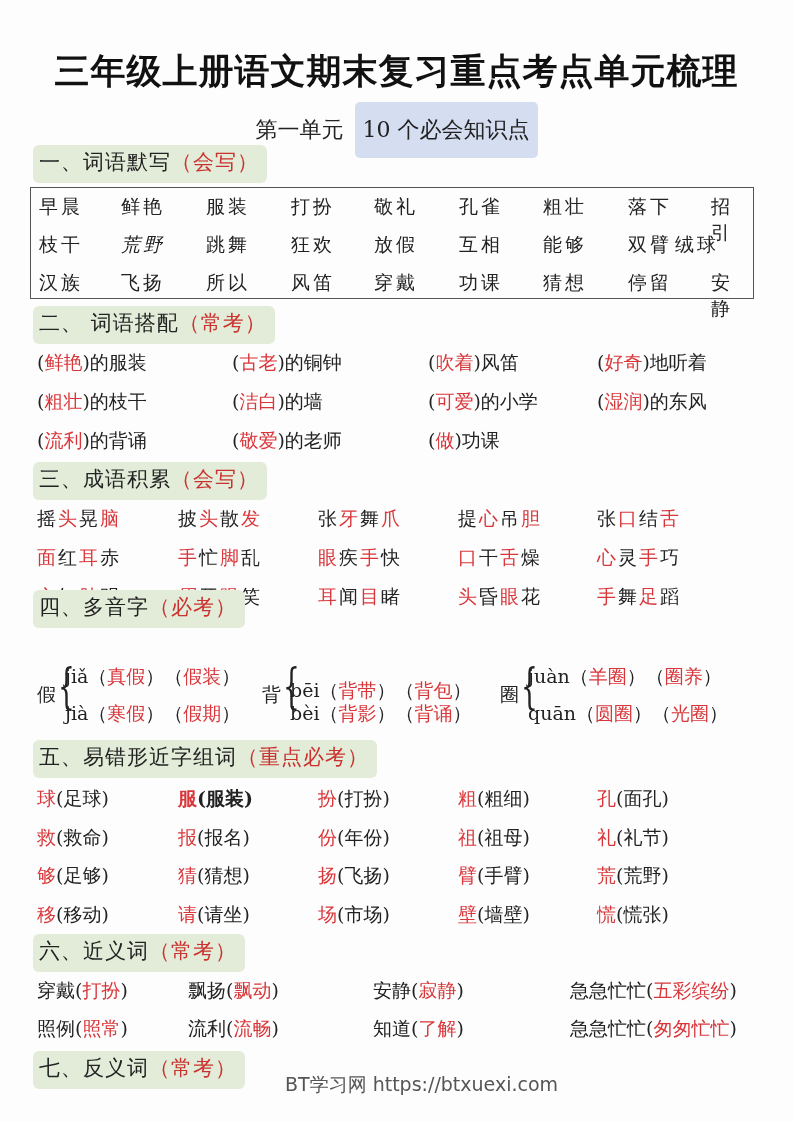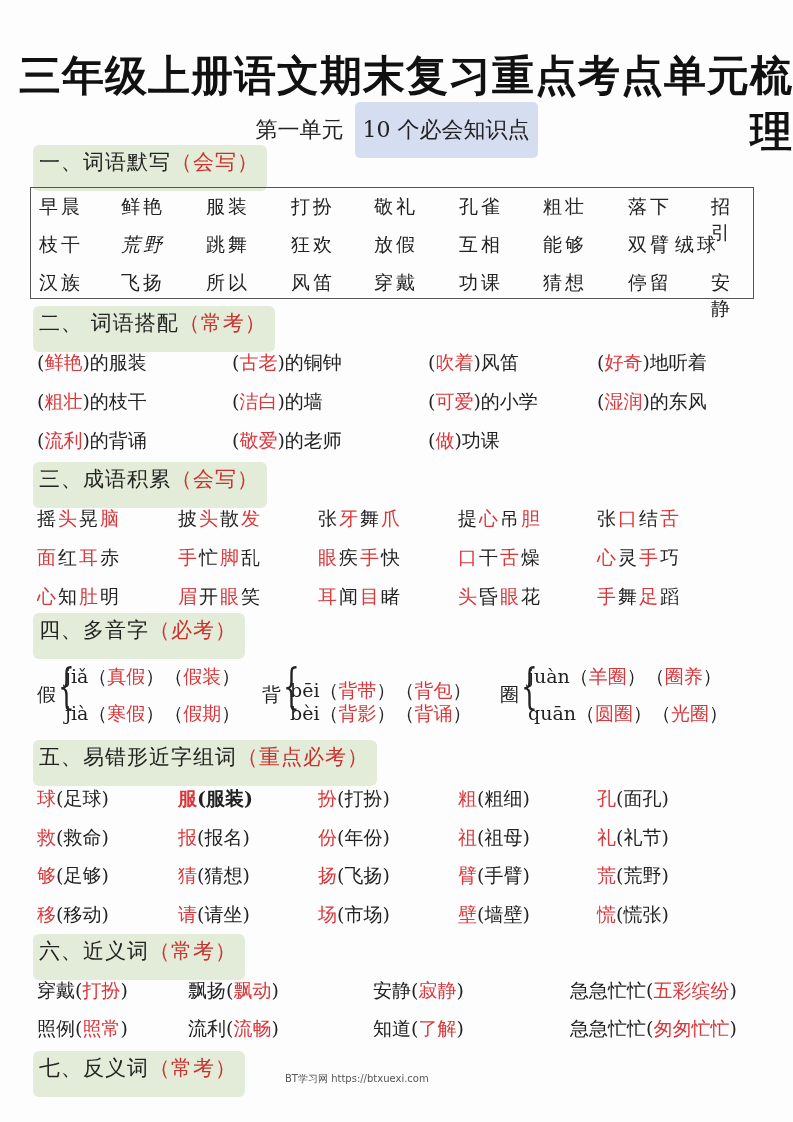--- a/index.html
+++ b/index.html
@@ -1,48 +1,48 @@
 <!DOCTYPE html>
 <html><head>
 <meta charset="utf-8">
 <style>
   html, body { margin:0; padding:0; }
   body {
     width:793px; height:1122px; background:#fdfdfd; position:relative; overflow:hidden;
     font-family: "DejaVu Serif", "Liberation Serif", serif; color:#222;
   }
   .title {
-    position:absolute; left:0; top:48px; width:793px; text-align:right;
-    font-size:42px; font-weight:bold; letter-spacing:1px; color:#111;
+    position:absolute; left:0; top:48px; width:793px; text-align:center;
+    font-size:35px; font-weight:bold; letter-spacing:1px; color:#111;
   }
   .subtitle {
     position:absolute; top:102px; left:0; width:793px; text-align:center; font-size:22px; color:#222;
   }
   .subtitle .hl {
     display:inline-block; background:#d5ddf0; border-radius:5px; padding:13px 8px; margin-left:4px;
   }
   .sec {
     position:absolute; left:33px; height:34px; background:#e3ecd9; border-radius:6px;
-    font-size:21px; line-height:34px; padding:0 8px 12px 6px; color:#222; letter-spacing:1px;
+    font-size:21px; line-height:34px; padding:0 8px 4px 6px; color:#222; letter-spacing:1px;
   }
   .sec .tag { color:#c9322e; }
   .red { color:#d9363a; }
   .box {
     position:absolute; left:30px; top:187px; width:724px; height:112px;
     border:1.5px solid #555; box-sizing:border-box;
   }
   .cell { position:absolute; font-size:19px; letter-spacing:3px; }
   .row-item { position:absolute; font-size:19px; white-space:nowrap; }
   .poly { position:absolute; font-size:19px; white-space:nowrap; }
   .brace {
     position:absolute; font-size:48px; line-height:48px; transform:scaleX(0.55); transform-origin:left top; color:#222;
     font-family:"DejaVu Serif", serif;
   }
   .watermark {
-    position:absolute; left:285px; top:1072px; font-size:10px; color:#555;
+    position:absolute; left:285px; top:1072px; font-size:19px; color:#555;
     font-family:"DejaVu Sans", sans-serif;
   }
 </style>
 </head>
 <body>
 
 <div class="title">三年级上册语文期末复习重点考点单元梳理</div>
 <div class="subtitle">
   <span>第一单元</span>
   <span class="hl">10 个必会知识点</span>
@@ -112,21 +112,21 @@
     <div class="row-item" style="left:318px; top:545px; letter-spacing:2px;"><span class="red">眼</span><span>疾</span><span class="red">手</span><span>快</span></div>
     <div class="row-item" style="left:458px; top:545px; letter-spacing:2px;"><span class="red">口</span><span>干</span><span class="red">舌</span><span>燥</span></div>
     <div class="row-item" style="left:597px; top:545px; letter-spacing:2px;"><span class="red">心</span><span>灵</span><span class="red">手</span><span>巧</span></div>
     <div class="row-item" style="left:37px; top:584px; letter-spacing:2px;"><span class="red">心</span><span>知</span><span class="red">肚</span><span>明</span></div>
     <div class="row-item" style="left:178px; top:584px; letter-spacing:2px;"><span class="red">眉</span><span>开</span><span class="red">眼</span><span>笑</span></div>
     <div class="row-item" style="left:318px; top:584px; letter-spacing:2px;"><span class="red">耳</span><span>闻</span><span class="red">目</span><span>睹</span></div>
     <div class="row-item" style="left:458px; top:584px; letter-spacing:2px;"><span class="red">头</span><span>昏</span><span class="red">眼</span><span>花</span></div>
     <div class="row-item" style="left:597px; top:584px; letter-spacing:2px;"><span class="red">手</span><span>舞</span><span class="red">足</span><span>蹈</span></div>
   </div>
 
-<div class="sec" style="top:613px;">
+<div class="sec" style="top:590px;">
   <span>四、多音字</span><span class="tag">（必考）</span>
 </div>
 <div id="polyphones">
     <div class="poly" style="left:37px; top:682px;">假</div>
     <div class="brace" style="left:58px; top:662px; height:60px;">{</div>
     <div class="poly" style="left:65px; top:664px;"><span>jiǎ</span><span>（</span><span class="red">真假</span><span>）（</span><span class="red">假装</span><span>）</span></div>
     <div class="poly" style="left:65px; top:701px;text-align:center;"><span>jià</span><span>（</span><span class="red">寒假</span><span>）（</span><span class="red">假期</span><span>）</span></div>
     <div class="poly" style="left:262px; top:682px;">背</div>
     <div class="brace" style="left:283px; top:662px; height:60px;">{</div>
     <div class="poly" style="left:290px; top:658px;margin-top:20px;"><span>bēi</span><span>（</span><span class="red">背带</span><span>）（</span><span class="red">背包</span><span>）</span></div>

